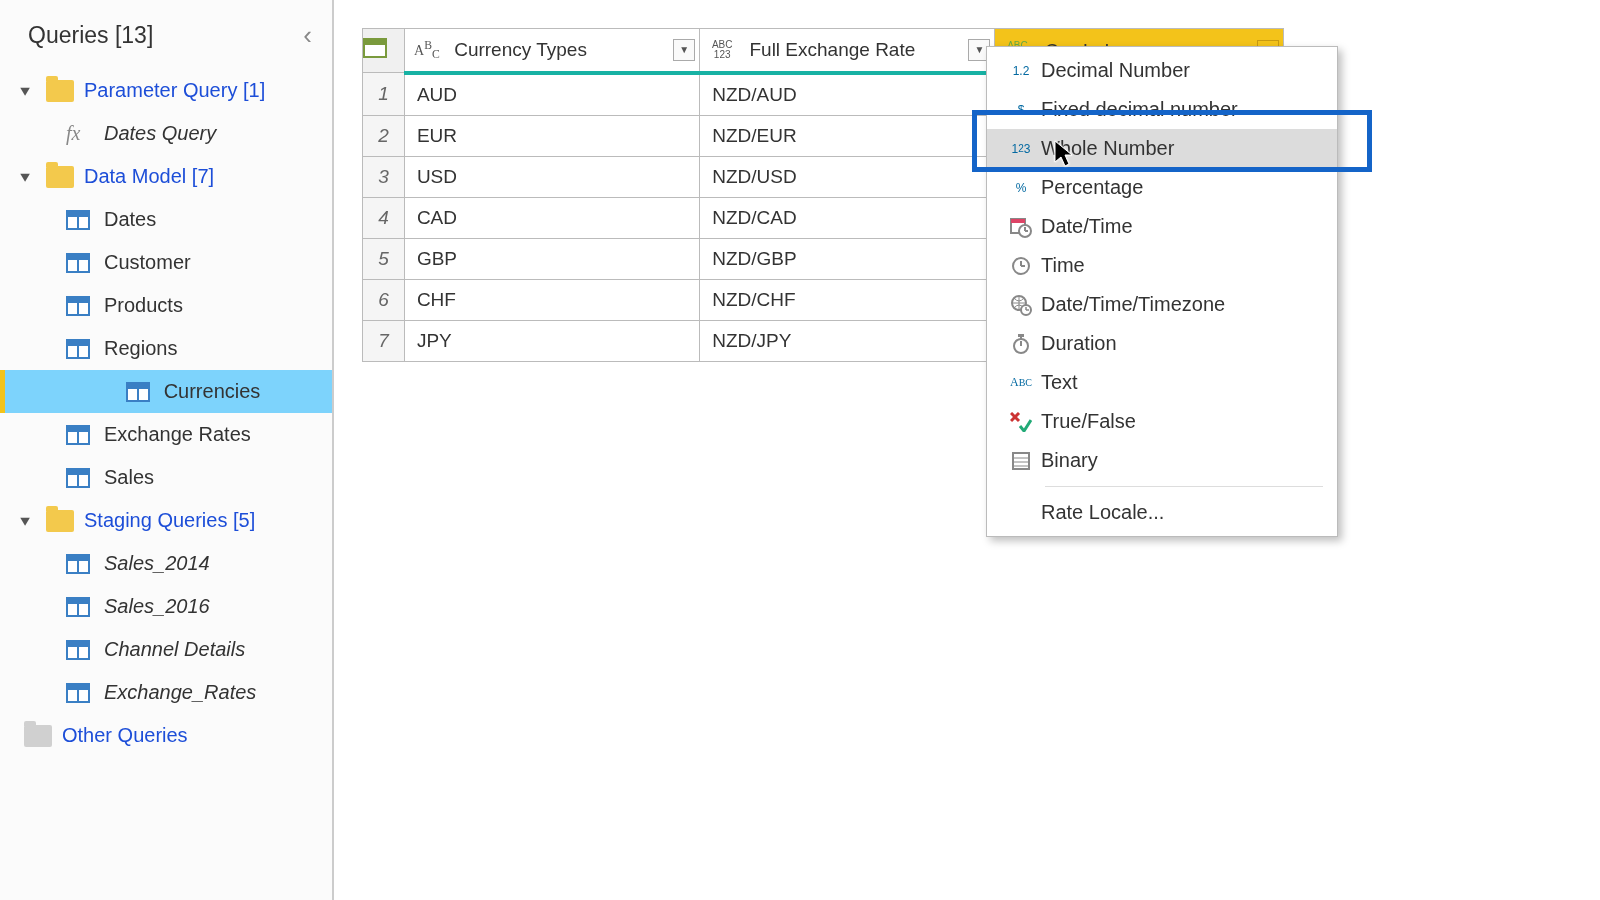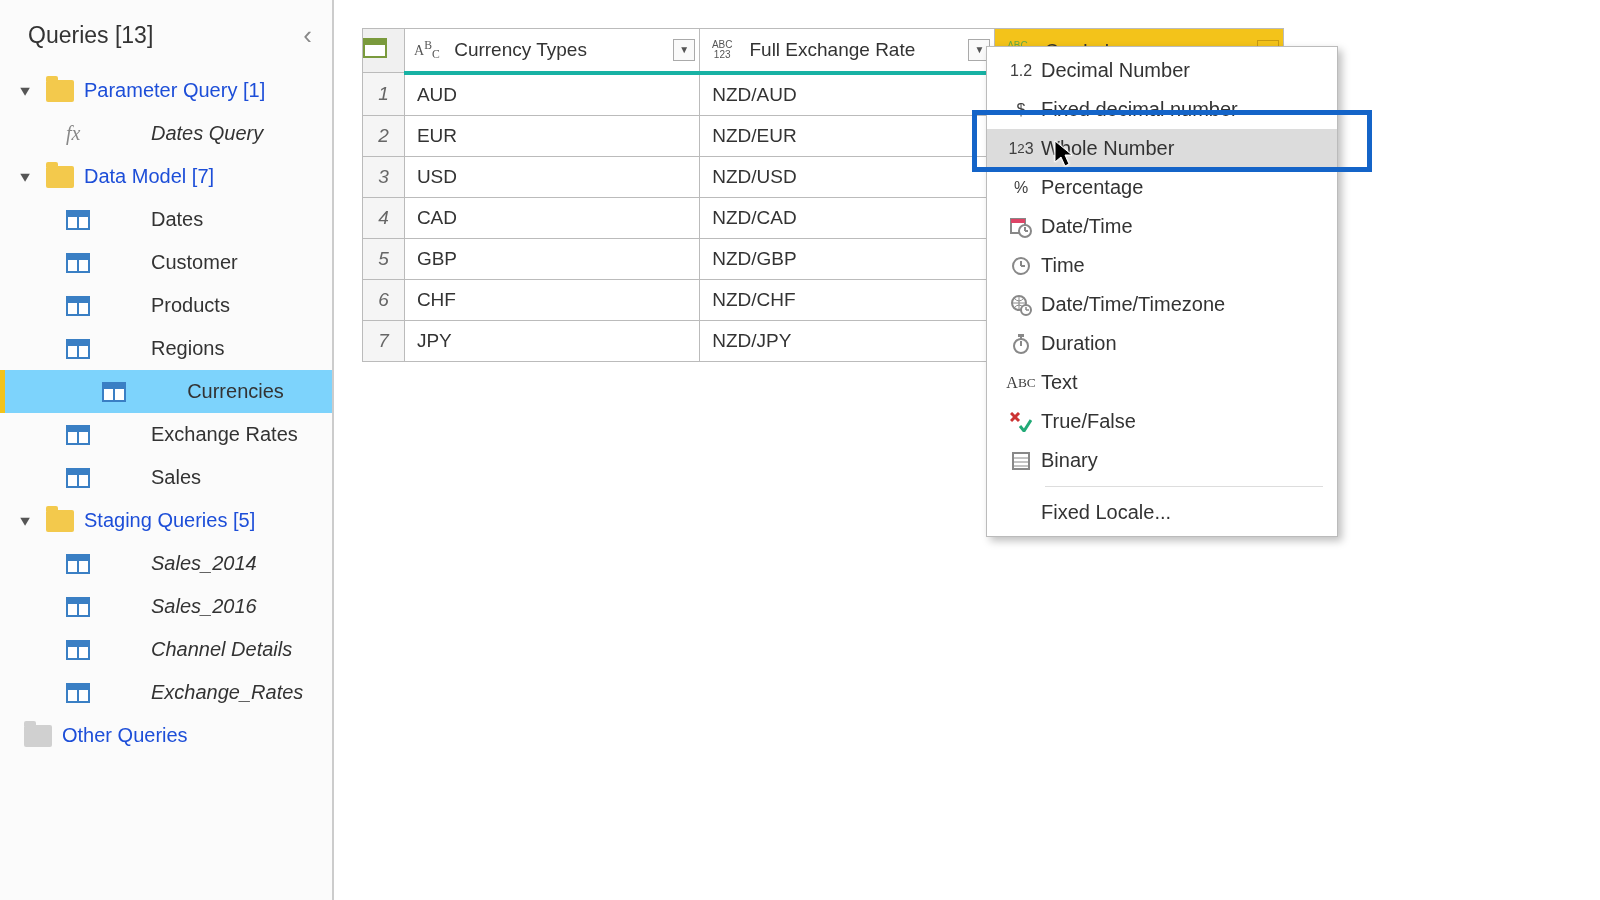--- a/index.html
+++ b/index.html
@@ -13,21 +13,21 @@
   
   .tree { font-size: 20px; }
   .tree-group { display: flex; align-items: center; padding: 10px 12px 10px 22px; cursor: pointer; }
   .tree-arrow { width: 18px; font-size: 14px; color: #555; }
   .folder-icon { width: 28px; height: 22px; margin-right: 10px; background: #f3c94c; border-radius: 2px; position: relative; }
   .folder-icon::before { content:""; position:absolute; top:-4px; left:0; width:12px; height:5px; background:#f3c94c; border-radius:2px 2px 0 0;}
   .folder-icon.grey { background:#d0d0d0; }
   .folder-icon.grey::before { background:#d0d0d0; }
   .tree-group-label { color: #1d4ed8; }
   
-  .tree-item { display:flex; align-items:center; padding: 10px 12px 10px 66px; cursor:pointer; position:relative;gap:47px;}
+  .tree-item { display:flex; align-items:center; padding: 10px 12px 10px 66px; cursor:pointer; position:relative;}
   .tree-item.selected { background: #7dd3fc; justify-content: center; }
   .tree-item.selected::before { content:""; position:absolute; left:0; top:0; bottom:0; width:5px; background:#f3c31a; }
   .table-icon { width: 24px; height: 20px; margin-right: 14px; display:inline-block; position:relative; border: 2px solid #3a7fc4; background: linear-gradient(#3a7fc4 0 5px, #fff 5px 100%); }
   .table-icon::after{content:"";position:absolute;left:50%;top:3px;bottom:0;width:2px;background:#3a7fc4;transform:translateX(-50%);}
   .fx-icon { width:24px; margin-right:14px; font-style:italic; color:#888; font-family:"Times New Roman",serif; font-size:20px;}
   .tree-item-label { color: #333; }
   .tree-item-label.italic { font-style: italic; }
   
   
   .main { flex:1; padding: 28px 0 0 12px; position:relative; }
@@ -45,21 +45,21 @@
   .grid td.rownum { width:42px; background:#f5f5f5; text-align:center; color:#666; font-style:italic; padding:9px 0;}
   .grid td.data-cell { padding: 9px 12px; min-width:180px;}
   .col1 { width: 296px; }
   .col2 { width: 296px; }
   .col3 { width: 290px; }
   
   
   .type-menu { position:absolute; left: 996px; top: 71px; width: 352px; background:#fff; border:1px solid #bbb; box-shadow: 4px 4px 8px rgba(0,0,0,0.25); padding: 4px 0; z-index:10;}
   .menu-item { display:flex; align-items:center; padding: 8px 14px; font-size:20px; cursor:pointer; position:relative;}
   .menu-item.hover { background:#dcdcdc; }
-  .menu-icon { width:40px; display:flex; align-items:center; justify-content:center; color:#404040; font-size:16px; }
+  .menu-icon { width:40px; display:flex; align-items:center; justify-content:center; color:#0369a1; font-size:12px; }
   .menu-label { flex:1; }
   .menu-sep { height:1px; background:#ddd; margin: 6px 14px 6px 58px; }
   .highlight-box { position:absolute; border: 5px solid #1464c8; pointer-events:none; z-index:20;}
   .cursor { position:absolute; z-index:30; width:20px; height:28px; }
   .cursor svg { filter: drop-shadow(0 0 1px #fff); }
   
   
   .ic-clock circle{stroke:#888;fill:none;stroke-width:2;}
   .ic-clock line{stroke:#888;stroke-width:2;}
 </style>
@@ -292,21 +292,21 @@
               <line x1="2" y1="7" x2="18" y2="7" stroke="#888"></line>
               <line x1="2" y1="11" x2="18" y2="11" stroke="#888"></line>
               <line x1="2" y1="15" x2="18" y2="15" stroke="#888"></line>
             </svg>
         </span>
         <span class="menu-label">Binary</span>
       </div>
       <div class="menu-sep"></div>
       <div class="menu-item">
         <span class="menu-icon"></span>
-        <span class="menu-label">Fixed Locale...</span>
+        <span class="menu-label">Rate Locale...</span>
       </div>
     </div>
 
     <div class="highlight-box" style="left:638px; top:110px; width:400px; height:62px;"></div>
 
     <div class="cursor" style="left:720px; top:140px;">
       <svg width="20" height="28" viewBox="0 0 20 28">
           <path d="M1 1 L1 22 L7 17 L11 26 L15 24 L11 15 L18 15 Z" fill="#000" stroke="#fff" stroke-width="1"></path>
         </svg>
     </div>

